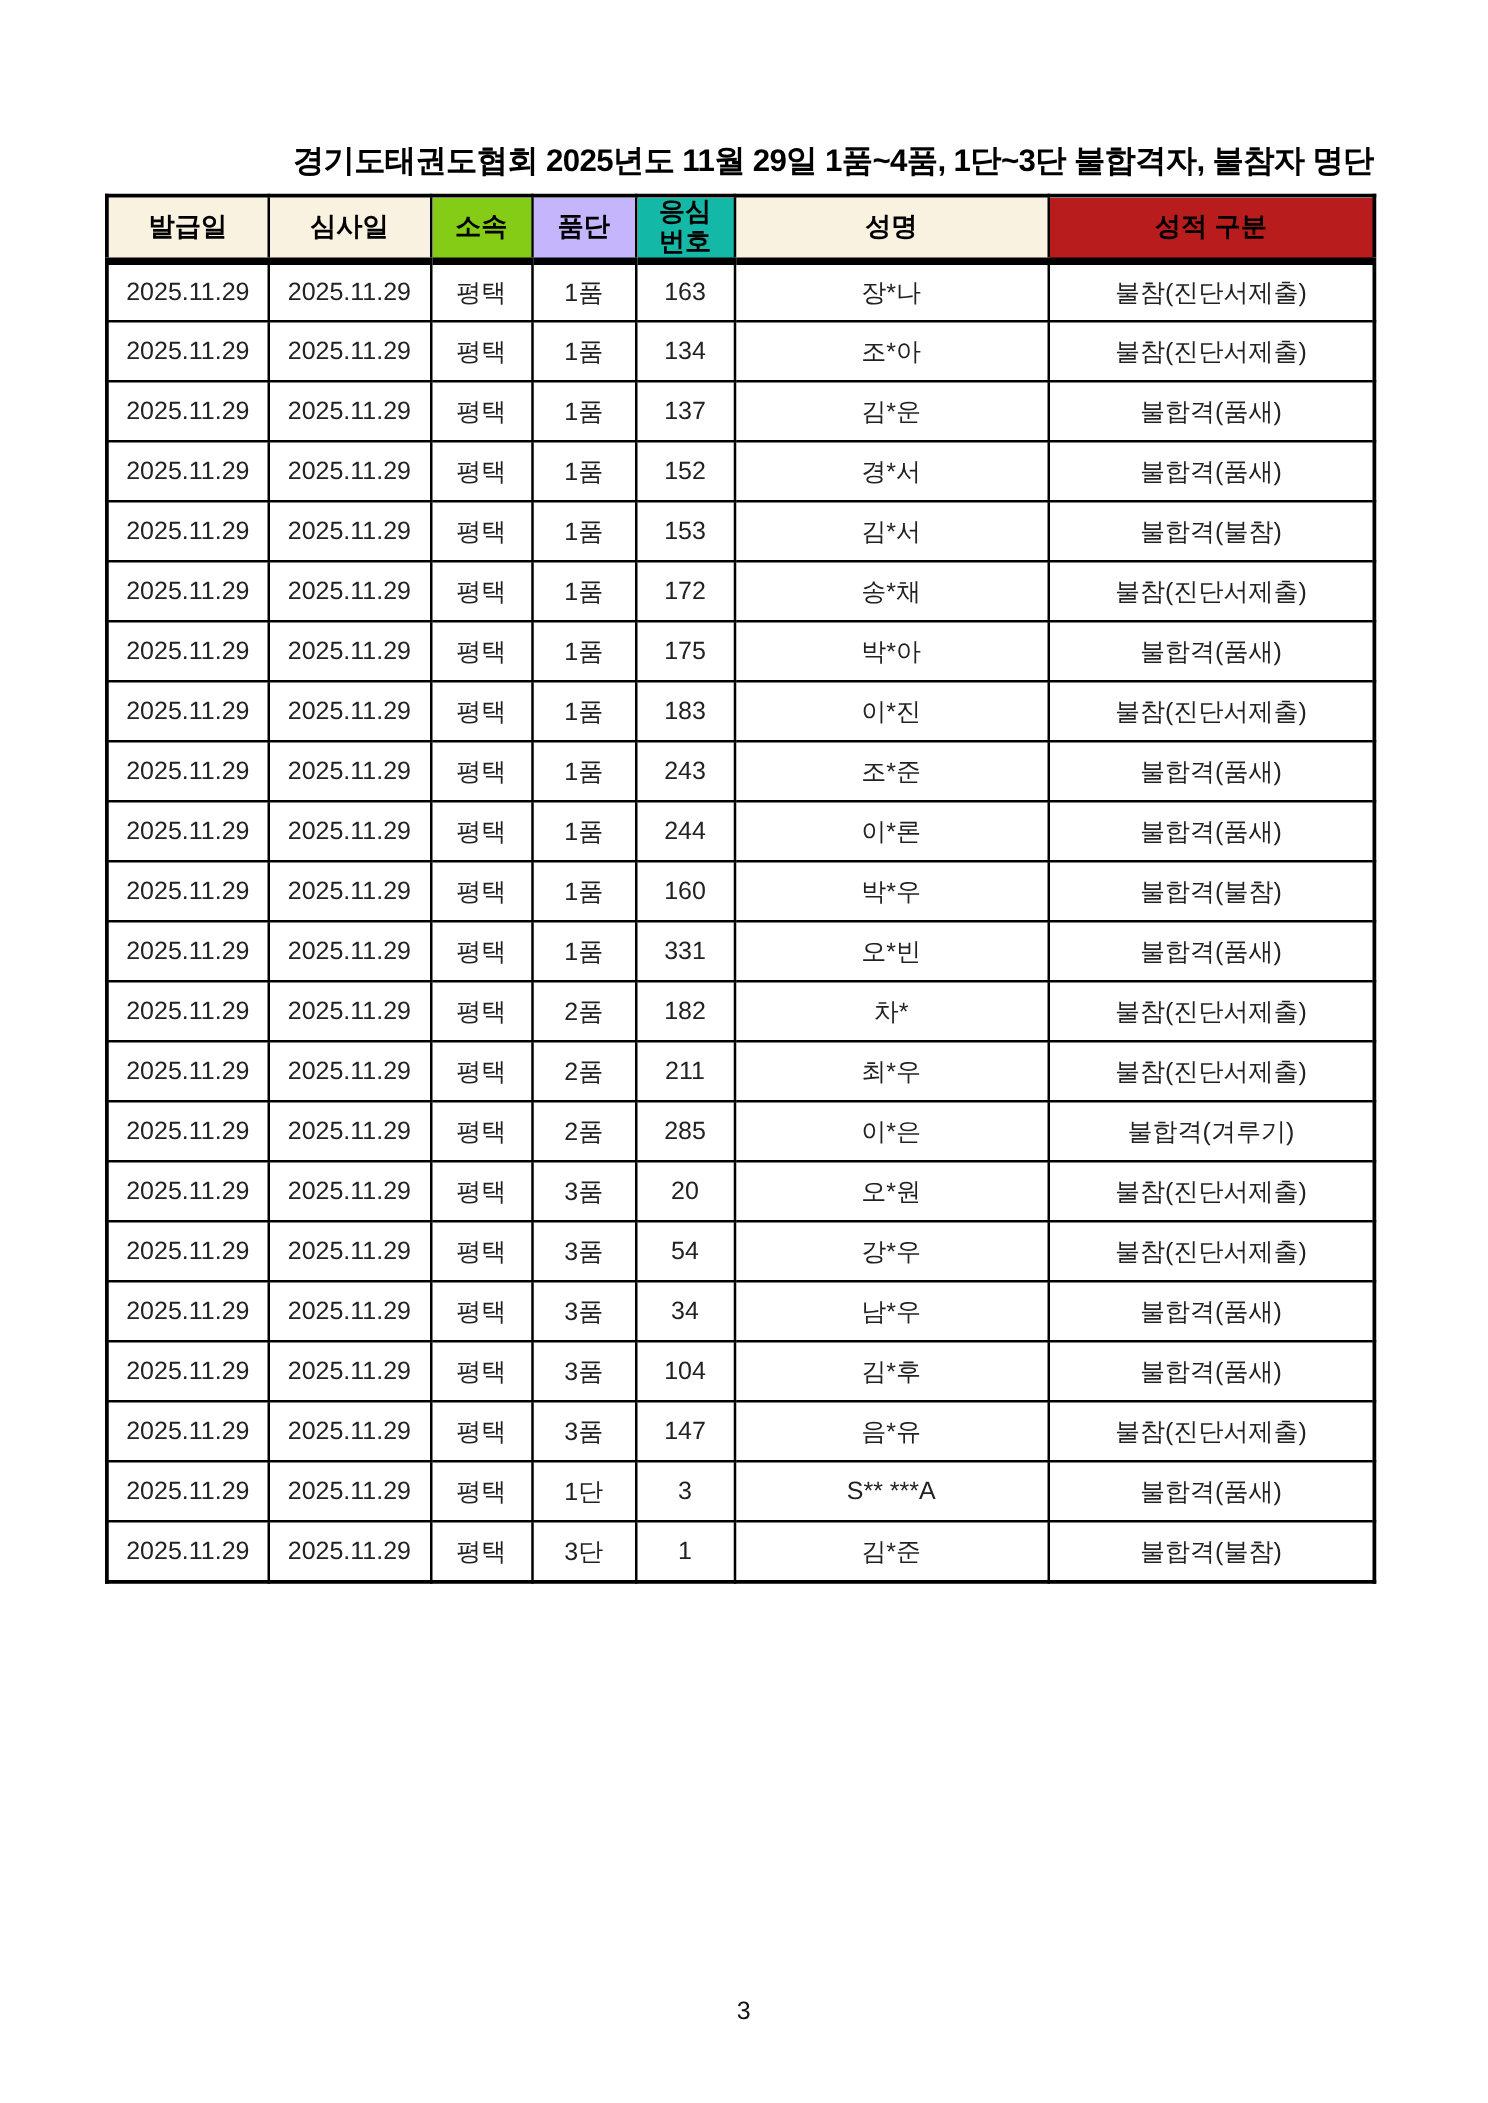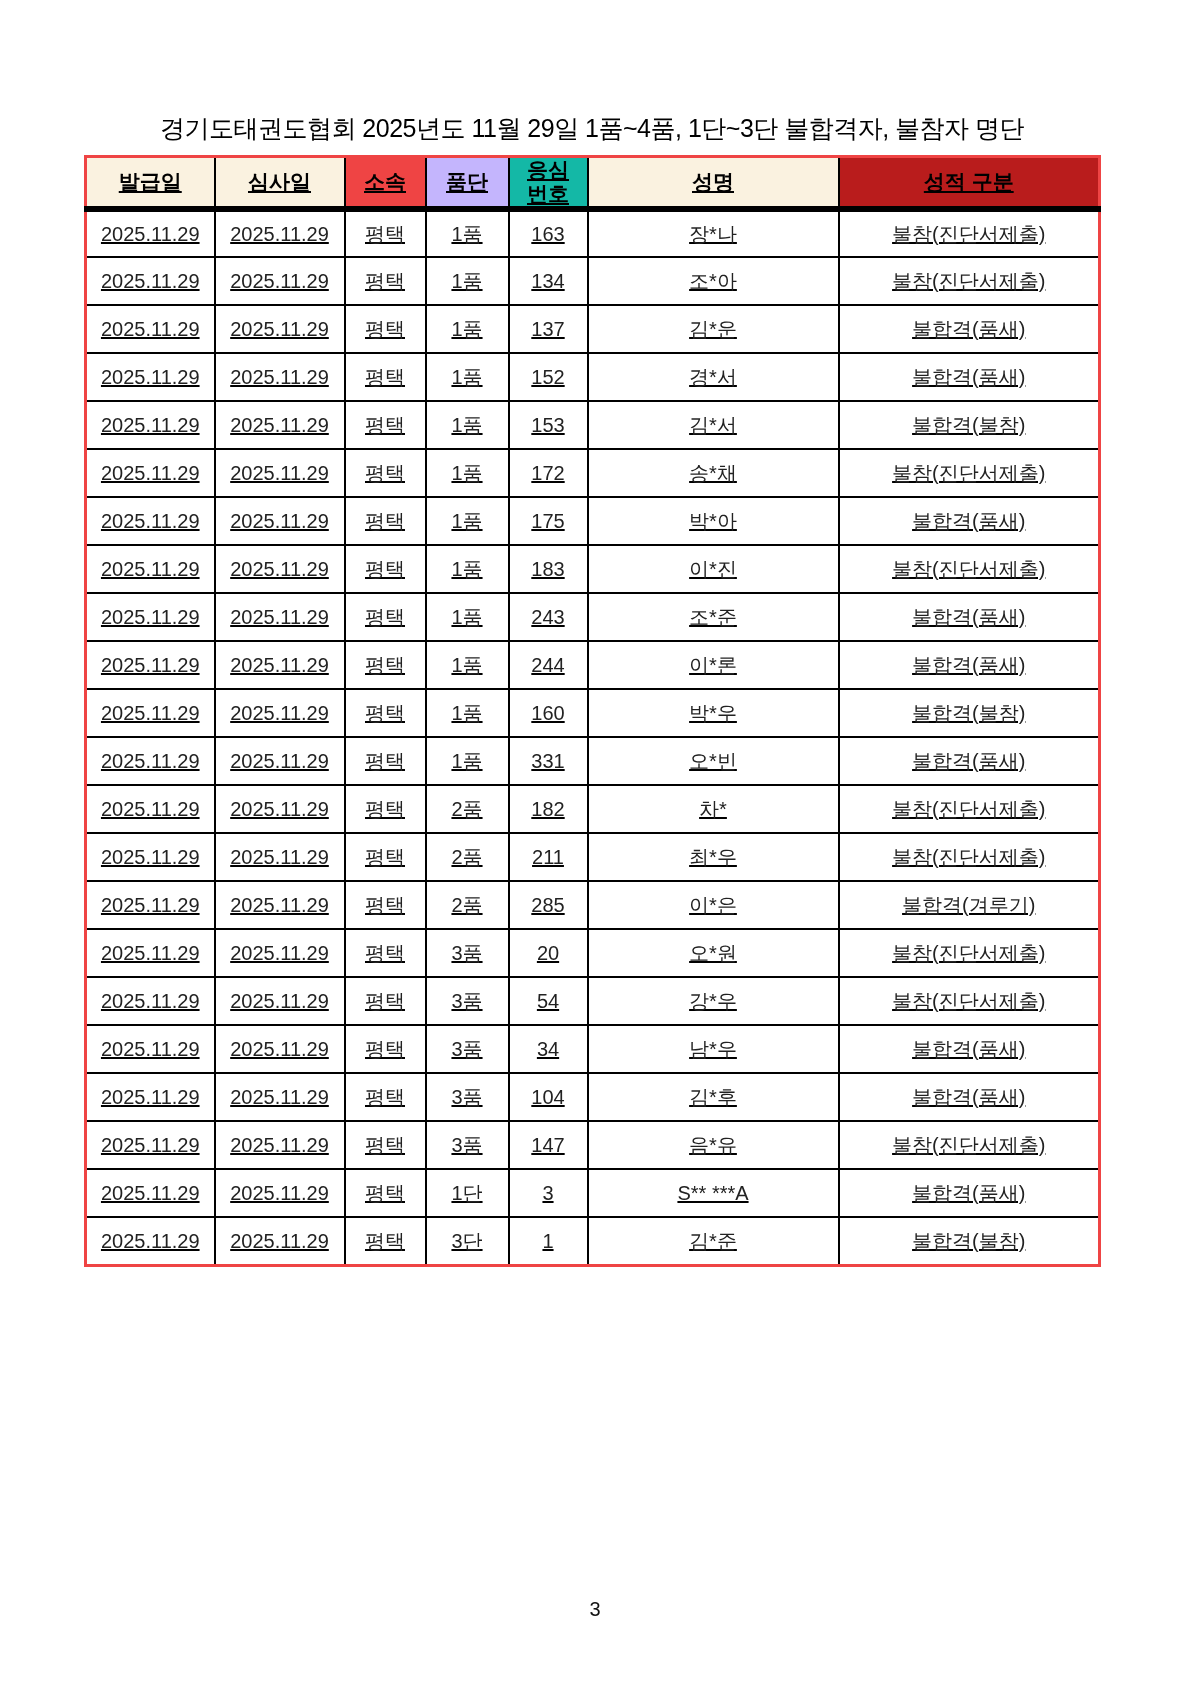--- a/index.html
+++ b/index.html
@@ -11,35 +11,34 @@
     font-family: "Liberation Sans", "DejaVu Sans", sans-serif;
     color: #000;
     overflow: hidden;
   }
   .doc-title {
     position: absolute;
     left: 85px;
     top: 112px;
     width: 1014px;
     margin: 0;
-    text-align: center;
+    text-align: right;
     font-size: 25px;
-    font-weight: 400;
+    font-weight: 700;
     letter-spacing: -0.5px;
     white-space: nowrap;
   }
   table.roster {
     position: absolute;
     left: 84px;
     top: 155px;
     width: 1014px;
     border-collapse: collapse;
     table-layout: fixed;
-    border: 3px solid #ef4444;
-    text-decoration: underline;
+    border: 3px solid #000000;
   }
   table.roster col.c-issue { width: 129px; }
   table.roster col.c-judge { width: 130px; }
   table.roster col.c-affil { width: 81px; }
   table.roster col.c-rank  { width: 83px; }
   table.roster col.c-no    { width: 79px; }
   table.roster col.c-name  { width: 251px; }
   table.roster col.c-res   { width: 261px; }
   table.roster th, table.roster td {
     border: 2px solid #000;
@@ -87,21 +86,21 @@
         <col class="c-affil">
       <col class="c-rank">
         <col class="c-no">
         <col class="c-name">
         <col class="c-res">
     </colgroup>
     <thead>
       <tr>
         <th style="background: rgb(250, 242, 224);">발급일</th>
         <th style="background: rgb(250, 242, 224);">심사일</th>
-        <th style="background: #ef4444;">소속</th>
+        <th style="background: #84cc16;">소속</th>
         <th style="background: #c4b5fd;">품단</th>
         <th class="two-line" style="background: #14b8a6;">응심
 번호</th>
         <th style="background: rgb(250, 242, 224); margin-top: 16px;">성명</th>
         <th style="background: #b91c1c;">성적 구분</th>
       </tr>
     </thead>
     <tbody>
         <tr>
     <td>2025.11.29</td>

